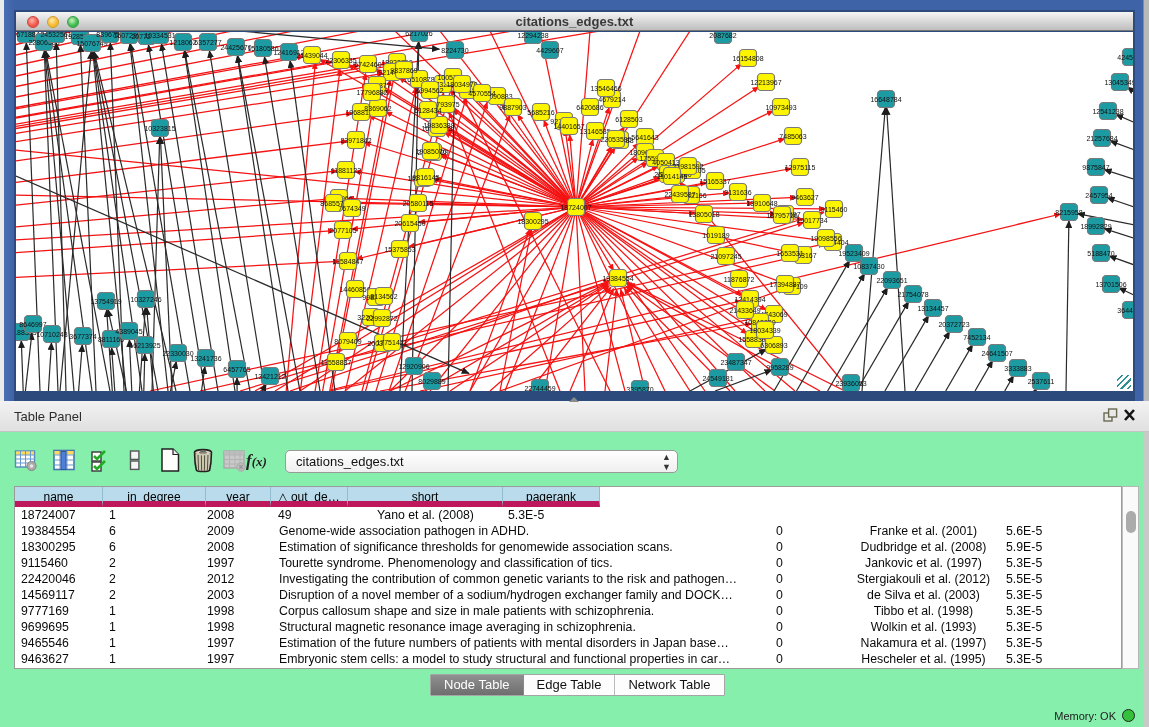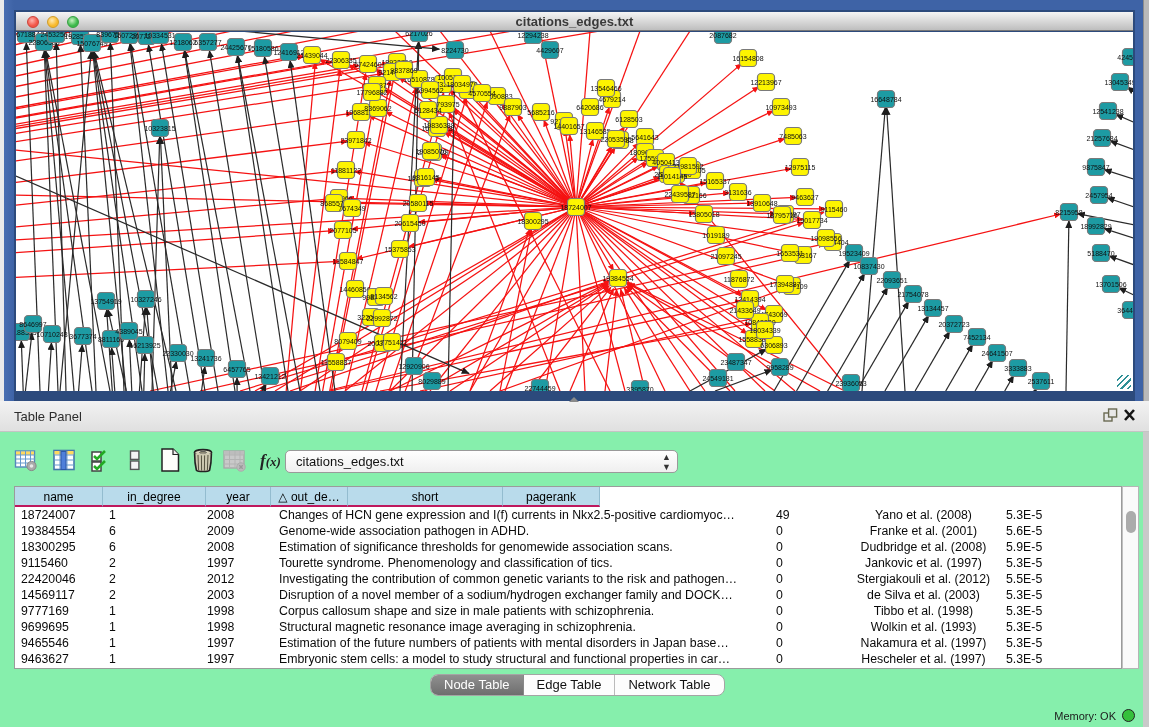--- a/index.html
+++ b/index.html
@@ -16,29 +16,29 @@
 #panelstrip{position:absolute;right:0;top:0;width:6px;height:326px;background:#c9c9c9}
 #phead{position:absolute;left:0;top:0;width:100%;height:31px;background:linear-gradient(#f2f2f2,#e0e0e0);border-bottom:1px solid #c4c4c4}
 #phead .t{font-size:13px;color:#2d2d2d;line-height:31px;margin-left:14px}
 #toolbar{position:absolute;left:14px;top:44px;height:30px;display:flex;align-items:center}
 .tbi{display:inline-flex;align-items:center}
 #combo{position:absolute;left:285px;top:49px;width:393px;height:23px;background:linear-gradient(#fff,#efefef);
  border:1px solid #9a9a9a;border-radius:5px;font-size:13px;color:#111;line-height:21px;padding-left:10px}
 #combo .arr{position:absolute;right:6px;top:1px;font-size:9px;color:#333;line-height:10px}
 #tablebox{position:absolute;left:14px;top:85px;width:1108px;height:183px;background:#fff;border:1px solid #9b9b9b}
 #thead{display:flex;height:20px;background:#fff;font-size:12px;color:#000}
-#thead span{display:inline-block;text-align:center;line-height:20px;background:#b9dbeb;border-right:1px solid #93bccf;border-bottom:2px solid #be185d;overflow:hidden;white-space:nowrap}
+#thead span{display:inline-block;text-align:center;line-height:20px;background:#b9dbeb;border-right:1px solid #93bccf;border-bottom:6px solid #be185d;overflow:hidden;white-space:nowrap}
 .tr{display:flex;height:16px;font-size:12.3px;color:#0a0a0a;white-space:nowrap}
 .tr span{display:inline-block;overflow:hidden;line-height:16px}
 .c1{width:88px;padding-left:6px}.c2{width:103px;padding-left:6px}.c3{width:65px;padding-left:1px}
 .c4{width:498px;padding-left:8px}.c5{width:77px;padding-left:7px}.c6{width:155px;text-align:center}.c7{width:97px;padding-left:5px}
 #h1{width:88px}#h2{width:103px}#h3{width:65px}#h4{width:498px}#h5{width:77px}#h6{width:155px}#h7{width:97px}
 #scrolltrack{position:absolute;left:1122px;top:85px;width:17px;height:183px;background:#fafafa;border:1px solid #b5b5b5;border-left:1px solid #c0c0c0}
 #thumb{position:absolute;left:2.5px;top:24px;width:10px;height:22px;background:#ababab;border-radius:6px}
-#tabs{position:absolute;left:430px;top:273px;height:22px;display:flex;border:1px solid #a5a5a5;border-radius:8px;overflow:hidden;background:#fdfdfd}
+#tabs{position:absolute;left:430px;top:273px;height:22px;display:flex;border:1px solid #a5a5a5;border-radius:1px;overflow:hidden;background:#fdfdfd}
 #tabs .tab{font-size:13px;line-height:20px;padding:0 13px;color:#111;border-right:1px solid #bbb}
 #tabs .sel{background:linear-gradient(#909090,#6e6e6e);color:#fff;border-right:1px solid #888}
 #status{position:absolute;right:14px;bottom:5px;font-size:11px;color:#1c1c1c;display:flex;align-items:flex-end}
 #status .dot{display:inline-block;width:13px;height:13px;border-radius:50%;background:#35c03c;border:1.5px solid #222;margin-left:6px}
 #collapse{position:absolute;left:569px;top:397px;width:0;height:0;border-left:5px solid transparent;border-right:5px solid transparent;border-bottom:5px solid #8a8a8a;z-index:5}
 #pbtns{position:absolute;right:12px;top:7px}
 </style></head>
 <body>
 <div id="desk">
   <div id="deskblue"></div>
@@ -675,39 +675,38 @@
       </span>
       <span class="tbi" style="margin-left:6px">
         <svg width="24" height="24" viewBox="0 0 24 24">
           <rect x="2" y="3" width="20" height="17" fill="#c9c9c9" stroke="#a8a8a8" stroke-width="1.4"></rect>
           <rect x="2" y="3" width="20" height="3.6" fill="#bdbdbd"></rect>
           <path d="M2 7h20M2 11.5h20M2 16h20M7.5 3v17M13 3v17M18 3v17" stroke="#b3b3b3" stroke-width="1"></path>
           <circle cx="19" cy="19" r="4.2" fill="#bbb" stroke="#aaa"></circle>
           <path d="M17.3 17.3 l3.4 3.4 M20.7 17.3 l-3.4 3.4" stroke="#999" stroke-width="1.4"></path>
         </svg>
       </span>
-      <span class="tbi" style="margin-left:14px;margin-top:2px">
+      <span class="tbi" style="margin-top:2px">
         <span style="font-family:'Liberation Serif',serif;font-style:italic;font-weight:bold;font-size:17px;color:#222">f<span style="font-size:13px">(x)</span></span>
       </span>
     </div>
   <div id="combo">citations_edges.txt<span class="arr">▲<br>▼</span></div>
   <div id="tablebox">
     <div id="thead">
       <span id="h1">name</span>
         <span id="h2">in_degree</span>
         <span id="h3">year</span>
       <span id="h5">△ out_de…</span>
         <span id="h6">short</span>
         <span id="h7">pagerank</span>
     </div>
     <div class="tr">
         <span class="c1">18724007</span>
         <span class="c2">1</span>
         <span class="c3">2008</span>
-        <span class="c4">Changes of HCN gene expression and I(f) currents in Nkx2.5-positive cardiomyoc…</span>
         <span class="c5">49</span>
         <span class="c6">Yano et al. (2008)</span>
         <span class="c7">5.3E-5</span>
       </div>
       <div class="tr">
         <span class="c1">19384554</span>
         <span class="c2">6</span>
         <span class="c3">2009</span>
         <span class="c4">Genome-wide association pathogen in ADHD.</span>
         <span class="c5">0</span>
@@ -776,21 +775,21 @@
         <span class="c5">0</span>
         <span class="c6">Nakamura et al. (1997)</span>
         <span class="c7">5.3E-5</span>
       </div>
       <div class="tr">
         <span class="c1">9463627</span>
         <span class="c2">1</span>
         <span class="c3">1997</span>
         <span class="c4">Embryonic stem cells: a model to study structural and functional properties in car…</span>
         <span class="c5">0</span>
-        <span class="c6">Hescheler et al. (1997)</span>
+        <span class="c6">Hescheler et al. (1995)</span>
         <span class="c7">5.3E-5</span>
       </div>
   </div>
   <div id="scrolltrack">
       <div id="thumb"></div>
     </div>
   <div id="tabs">
     <span class="tab sel">Node Table</span>
       <span class="tab">Edge Table</span>
       <span class="tab" style="border-right:none">Network Table</span>

